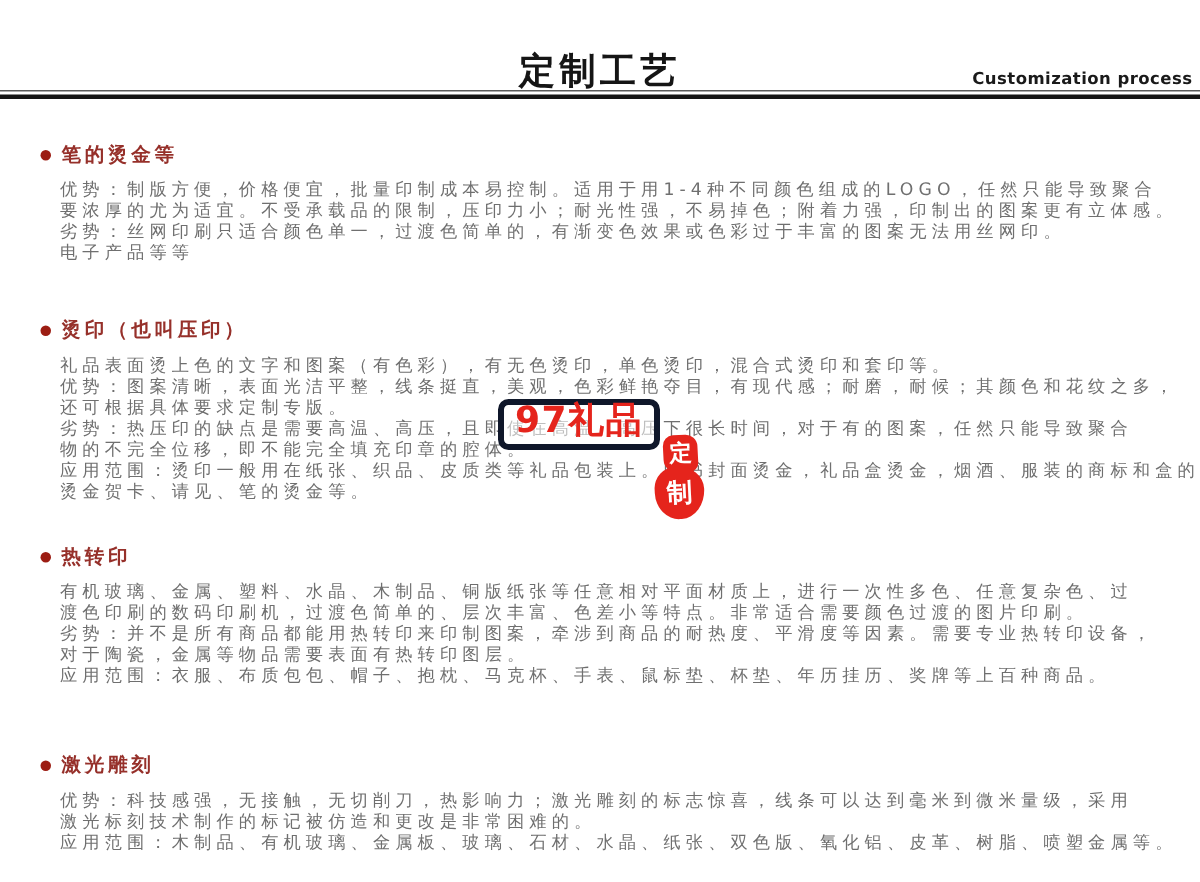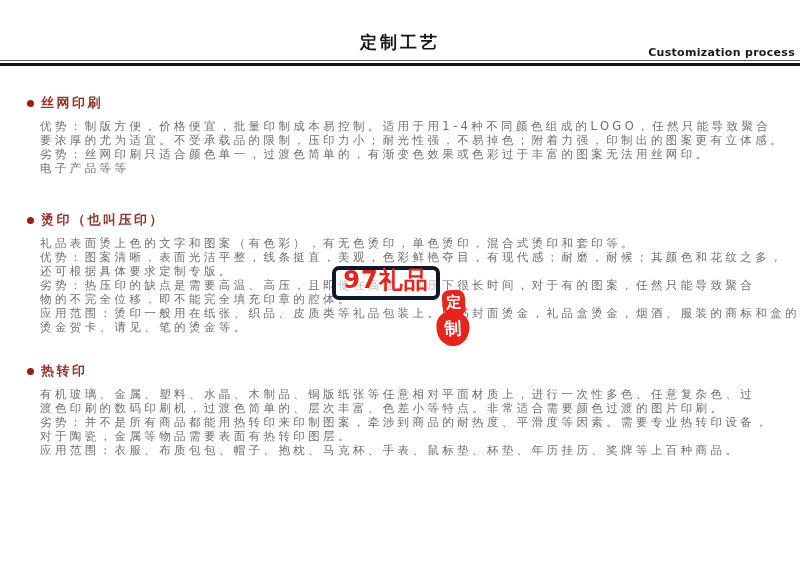--- a/index.html
+++ b/index.html
@@ -2,21 +2,21 @@
 <html><head>
 <meta charset="utf-8">
 <style>
   html,body{margin:0;padding:0;background:#ffffff;}
   .page{
     position:relative;width:800px;height:588px;background:#ffffff;
     overflow:hidden;font-family:"DejaVu Sans",sans-serif;
   }
   .title{
     position:absolute;left:0;right:0;top:31px;text-align:center;
-    font-size:17px;font-weight:bold;color:#151515;letter-spacing:3px;
+    font-size:24px;font-weight:bold;color:#151515;letter-spacing:3px;
   }
   .subtitle{
     position:absolute;right:5px;top:46px;font-size:11px;font-weight:bold;
     color:#1a1a1a;letter-spacing:0.3px;
   }
   .rule{position:absolute;left:0;right:0;top:60px;height:7px;}
   .rule .rule-thin{height:1px;background:#5a5a5a;}
   .rule .rule-thick{height:3px;background:#141414;margin-top:2px;}
 
   .sections{position:absolute;left:0;top:0;width:800px;height:588px;}
@@ -70,21 +70,21 @@
   <div class="subtitle">Customization process</div>
   <div class="rule">
     <div class="rule-thin"></div>
     <div class="rule-thick"></div>
   </div>
 
   <div class="sections" id="sections">
   <div class="section">
     <div class="sec-head">
       <span class="bullet"></span>
-      <span class="sec-title">丝网印刷</span>
+      <span class="sec-title">笔的烫金等</span>
     </div>
     <div class="sec-body">
           <div class="body-line">优势：制版方便，价格便宜，批量印制成本易控制。适用于用1-4种不同颜色组成的LOGO，任然只能导致聚合</div>
           <div class="body-line">要浓厚的尤为适宜。不受承载品的限制，压印力小；耐光性强，不易掉色；附着力强，印制出的图案更有立体感。</div>
           <div class="body-line">劣势：丝网印刷只适合颜色单一，过渡色简单的，有渐变色效果或色彩过于丰富的图案无法用丝网印。</div>
           <div class="body-line">电子产品等等</div>
         </div>
   </div>
 
   <div class="section">
@@ -110,20 +110,31 @@
     </div>
     <div class="sec-body">
           <div class="body-line">有机玻璃、金属、塑料、水晶、木制品、铜版纸张等任意相对平面材质上，进行一次性多色、任意复杂色、过</div>
           <div class="body-line">渡色印刷的数码印刷机，过渡色简单的、层次丰富、色差小等特点。非常适合需要颜色过渡的图片印刷。</div>
           <div class="body-line">劣势：并不是所有商品都能用热转印来印制图案，牵涉到商品的耐热度、平滑度等因素。需要专业热转印设备，</div>
           <div class="body-line">对于陶瓷，金属等物品需要表面有热转印图层。</div>
           <div class="body-line">应用范围：衣服、布质包包、帽子、抱枕、马克杯、手表、鼠标垫、杯垫、年历挂历、奖牌等上百种商品。</div>
         </div>
   </div>
 
+  <div class="section">
+    <div class="sec-head">
+      <span class="bullet"></span>
+      <span class="sec-title">激光雕刻</span>
+    </div>
+    <div class="sec-body">
+          <div class="body-line">优势：科技感强，无接触，无切削刀，热影响力；激光雕刻的标志惊喜，线条可以达到毫米到微米量级，采用</div>
+          <div class="body-line">激光标刻技术制作的标记被仿造和更改是非常困难的。</div>
+          <div class="body-line">应用范围：木制品、有机玻璃、金属板、玻璃、石材、水晶、纸张、双色版、氧化铝、皮革、树脂、喷塑金属等。</div>
+        </div>
+  </div>
 </div>
 
   <div class="wm-box">
     <span>97礼品</span>
   </div>
   <div class="seal">
     <div class="seal-top">定</div>
     <div class="seal-bottom">制</div>
   </div>
 </div>

